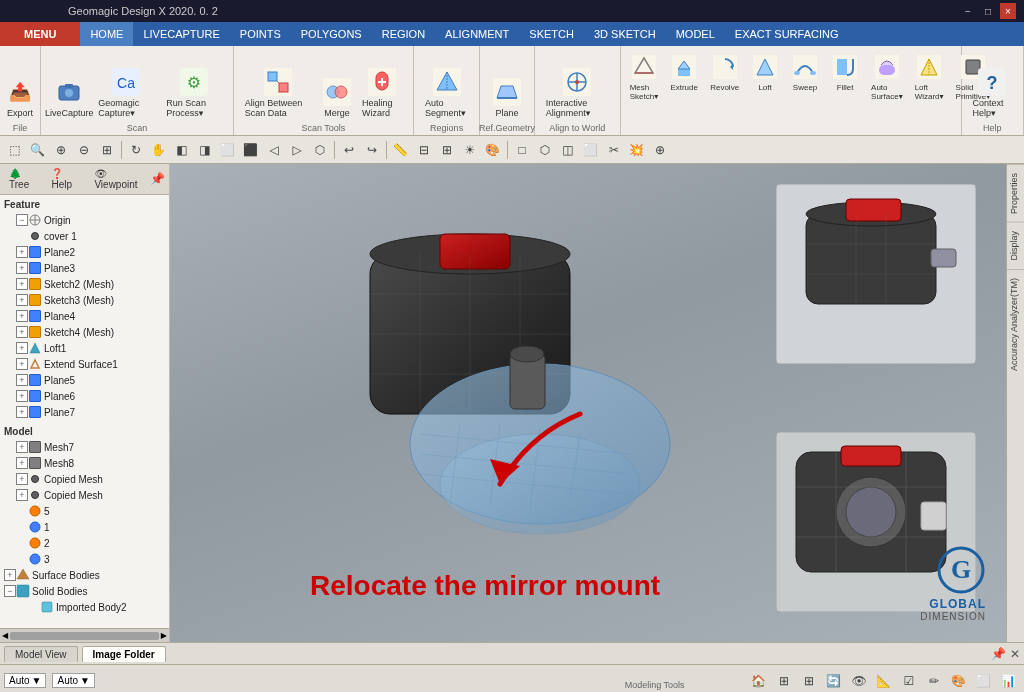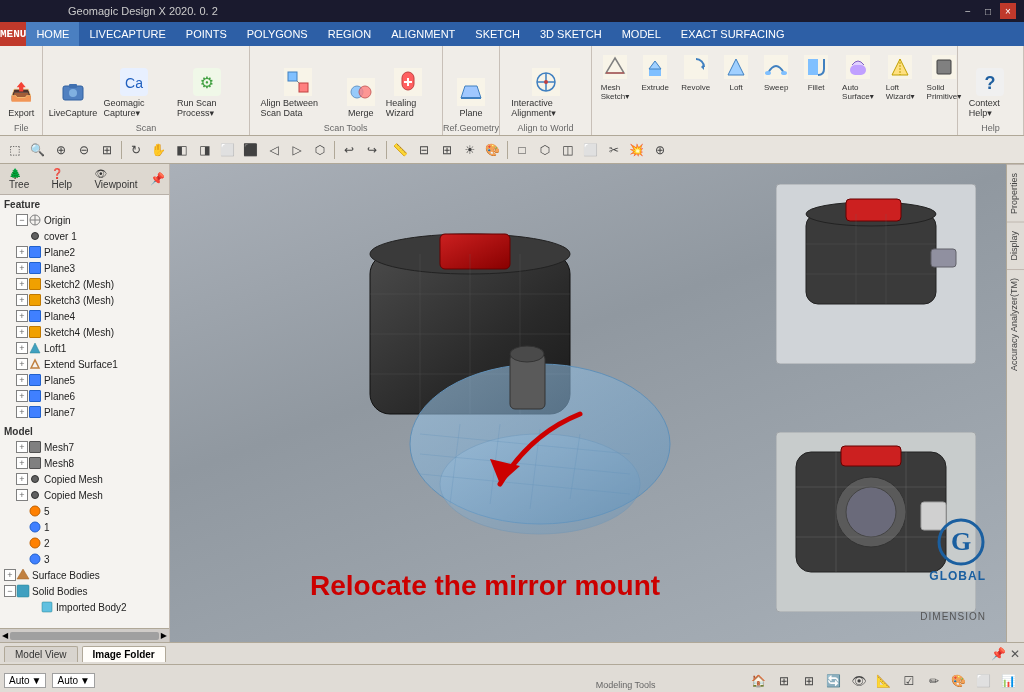--- a/index.html
+++ b/index.html
@@ -6,21 +6,21 @@
     body { font-family: 'Segoe UI', Arial, sans-serif; font-size: 11px; background: #d4d0c8; width: 1024px; height: 692px; overflow: hidden; }
 
     
     #titlebar { background: #1a1a2e; color: #ccc; height: 22px; display: flex; align-items: center; justify-content: space-between; padding: 0 8px; }
     #titlebar .title { flex: 1; text-align: left; font-size: 11px; color: #ccc; }
     #titlebar .win-controls { display: flex; gap: 4px; }
     #titlebar .win-btn { width: 16px; height: 16px; border: none; background: transparent; color: #ccc; font-size: 10px; cursor: pointer; display: flex; align-items: center; justify-content: center; }
 
     
     #menubar { background: #2d5fa6; height: 24px; display: flex; align-items: center; }
-    #menu-btn { background: #c0392b; color: white; font-weight: bold; font-size: 11px; padding: 2px 0; height: 100%; border: none; cursor: pointer; font-family: Liberation Mono, monospace; }
+    #menu-btn { background: #c0392b; color: white; font-weight: bold; font-size: 11px; padding: 2px 24px; height: 100%; border: none; cursor: pointer; }
     .menu-item { color: white; font-size: 11px; padding: 3px 10px; cursor: pointer; height: 100%; display: flex; align-items: center; }
     .menu-item:hover, .menu-item.active { background: #4a7fc1; }
 
     
     #ribbon { background: #f0ede8; border-bottom: 1px solid #b0a898; height: 90px; display: flex; align-items: stretch; }
     .ribbon-group { display: flex; flex-direction: column; align-items: center; border-right: 1px solid #c8c0b8; padding: 4px 6px 2px; min-width: 40px; }
     .ribbon-group-inner { display: flex; align-items: flex-end; gap: 2px; flex: 1; }
     .ribbon-group-label { font-size: 9px; color: #666; margin-top: 2px; text-align: center; }
     .ribbon-btn { display: flex; flex-direction: column; align-items: center; justify-content: center; padding: 2px 4px; cursor: pointer; border: 1px solid transparent; border-radius: 2px; min-width: 36px; font-size: 9px; color: #333; gap: 2px; }
     .ribbon-btn .icon { width: 28px; height: 28px; display: flex; align-items: center; justify-content: center; font-size: 18px; }
@@ -71,21 +71,21 @@
     #status-icons { margin-left: auto; display: flex; gap: 3px; align-items: center; }
 
     
     ::-webkit-scrollbar { width: 8px; height: 8px; }
     ::-webkit-scrollbar-track { background: #e0dcd6; }
     ::-webkit-scrollbar-thumb { background: #a0a0a0; border-radius: 2px; }
     
     
     #watermark { position: absolute; bottom: 20px; right: 20px; text-align: right; }
     #watermark .brand { font-size: 12px; font-weight: bold; color: #1a5fa0; letter-spacing: 1px; }
-    #watermark .brand2 { font-size: 10px; color: #555; letter-spacing: 1px; margin-top: 28px; }
+    #watermark .brand2 { font-size: 10px; color: #555; letter-spacing: 1px; }
 
     
     .ico-plane { display: inline-block; width: 12px; height: 12px; background: #4080ff; border: 1px solid #2060cc; border-radius: 1px; }
     .ico-sketch { display: inline-block; width: 12px; height: 12px; background: #f0a000; border: 1px solid #c07800; border-radius: 1px; }
     .ico-mesh { display: inline-block; width: 12px; height: 12px; background: #808080; border: 1px solid #505050; border-radius: 1px; }
     .ico-dot { display: inline-block; width: 8px; height: 8px; border-radius: 50%; background: #606060; border: 1px solid #303030; }
     .expand-plus { display: inline-flex; width: 10px; height: 10px; background: #fff; border: 1px solid #808080; align-items: center; justify-content: center; font-size: 8px; color: #333; cursor: pointer; }
     .expand-minus { display: inline-flex; width: 10px; height: 10px; background: #fff; border: 1px solid #808080; align-items: center; justify-content: center; font-size: 8px; color: #333; cursor: pointer; }
   </style>
 </head>
@@ -192,20 +192,35 @@
               <line x1="14" y1="10" x2="14" y2="18" stroke="white" stroke-width="2"></line>
               <line x1="10" y1="14" x2="18" y2="14" stroke="white" stroke-width="2"></line>
             </svg>
         </div>
         <span>Healing Wizard</span>
       </div>
     </div>
     <div class="ribbon-group-label">Scan Tools</div>
   </div>
 
+  <div class="ribbon-group">
+    <div class="ribbon-group-inner">
+      <div class="ribbon-btn">
+        <div class="icon">
+          <svg width="28" height="28">
+              <rect width="28" height="28" fill="#f8f4e8"></rect>
+              <polygon points="14,4 24,22 4,22" fill="#80c0ff" stroke="#4080c0"></polygon>
+              <line x1="14" y1="4" x2="14" y2="22" stroke="#4080c0" stroke-width="1" stroke-dasharray="2,1"></line>
+            </svg>
+        </div>
+        <span>Auto Segment▾</span>
+      </div>
+    </div>
+    <div class="ribbon-group-label">Regions</div>
+  </div>
 
   <div class="ribbon-group">
     <div class="ribbon-group-inner">
       <div class="ribbon-btn">
         <div class="icon">
           <svg width="28" height="28">
               <rect width="28" height="28" fill="#f8f4e8"></rect>
               <polygon points="4,20 24,20 20,8 8,8" fill="#a0c8ff" stroke="#4080c0" stroke-width="1"></polygon>
               <line x1="4" y1="20" x2="24" y2="20" stroke="#4080c0" stroke-width="2"></line>
             </svg>

